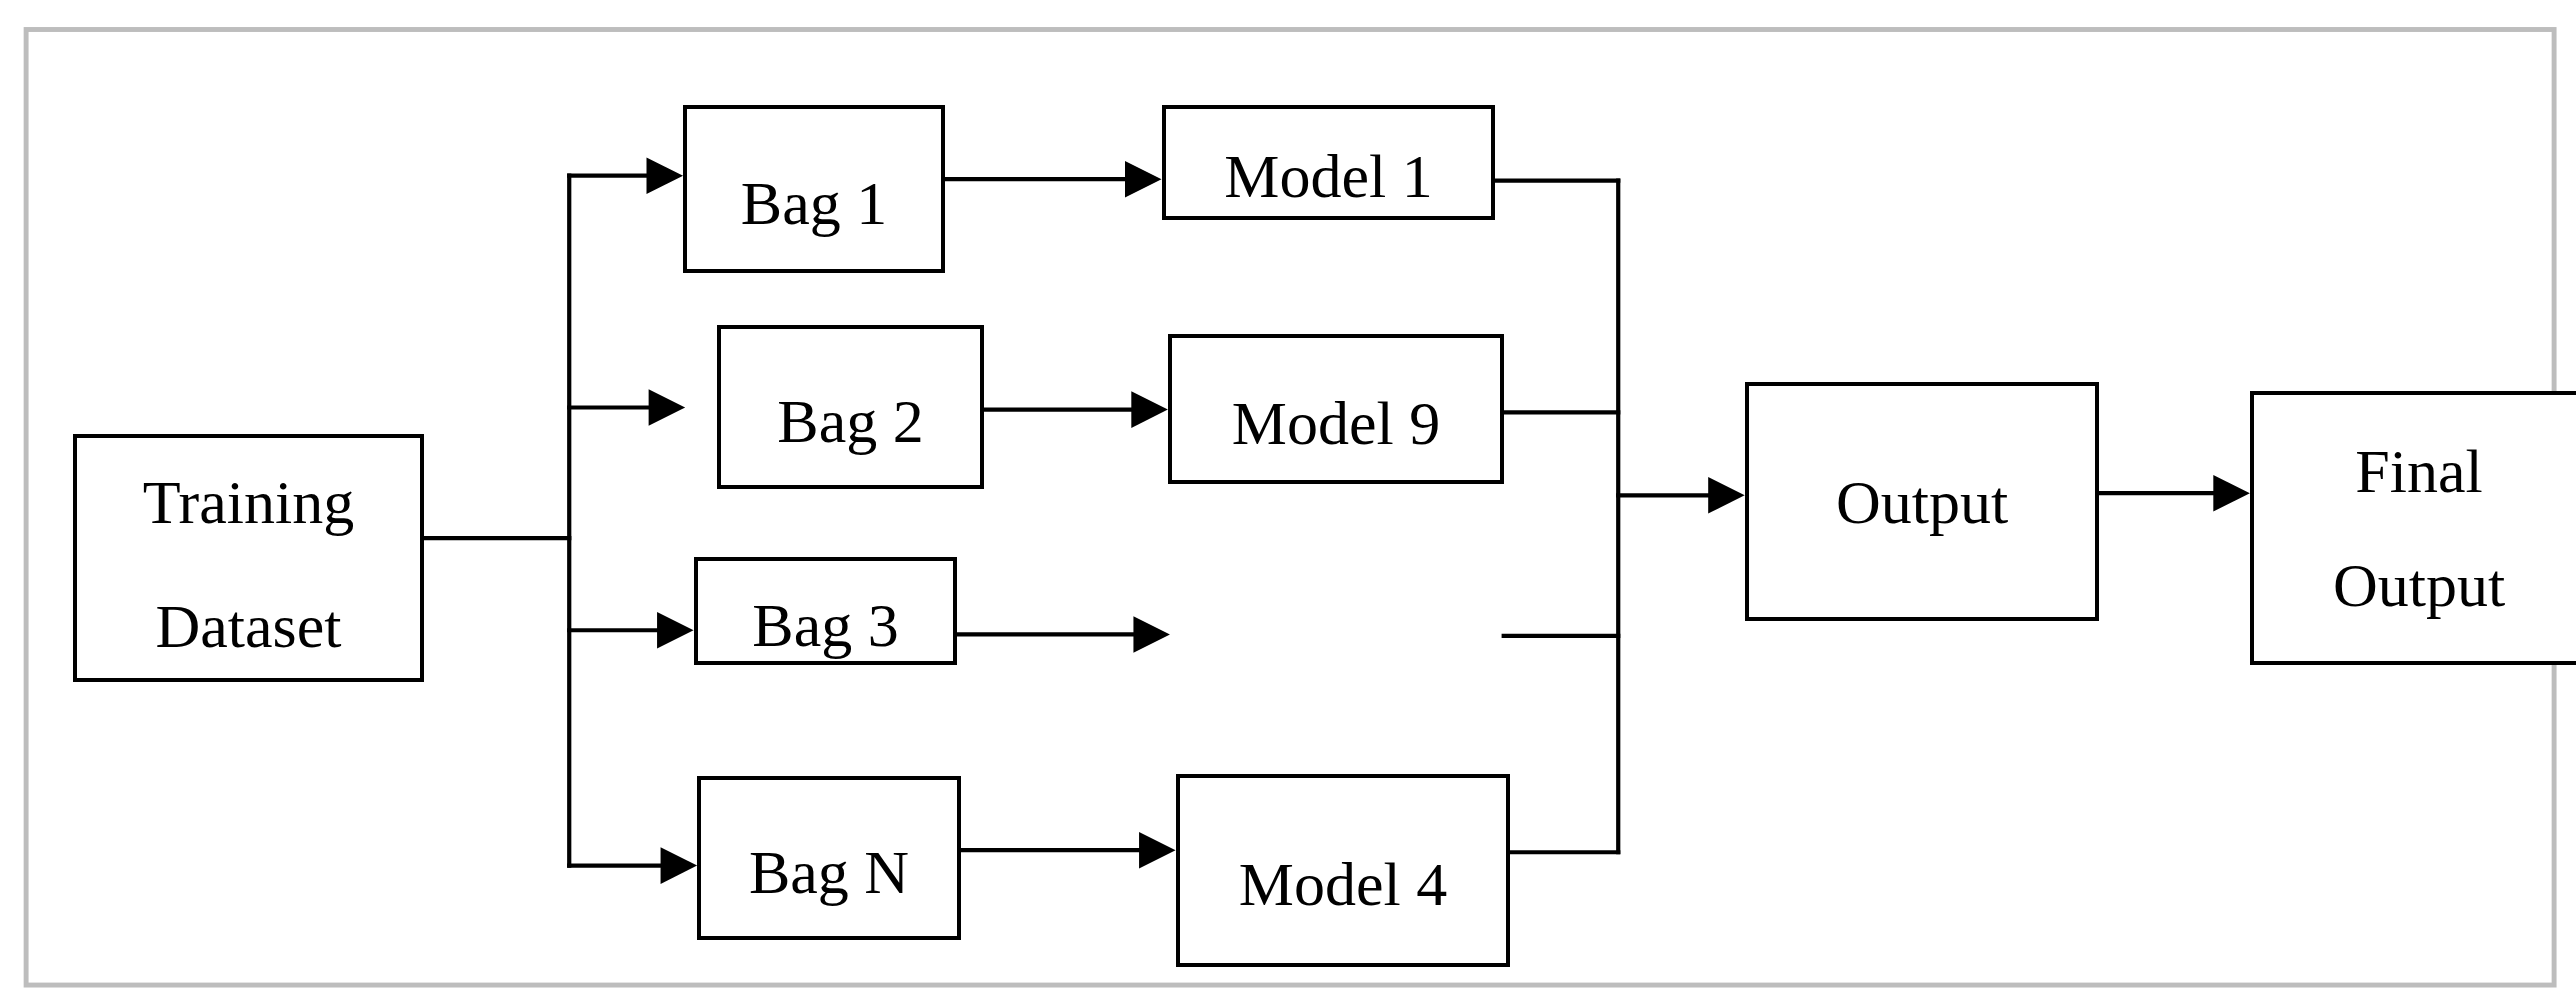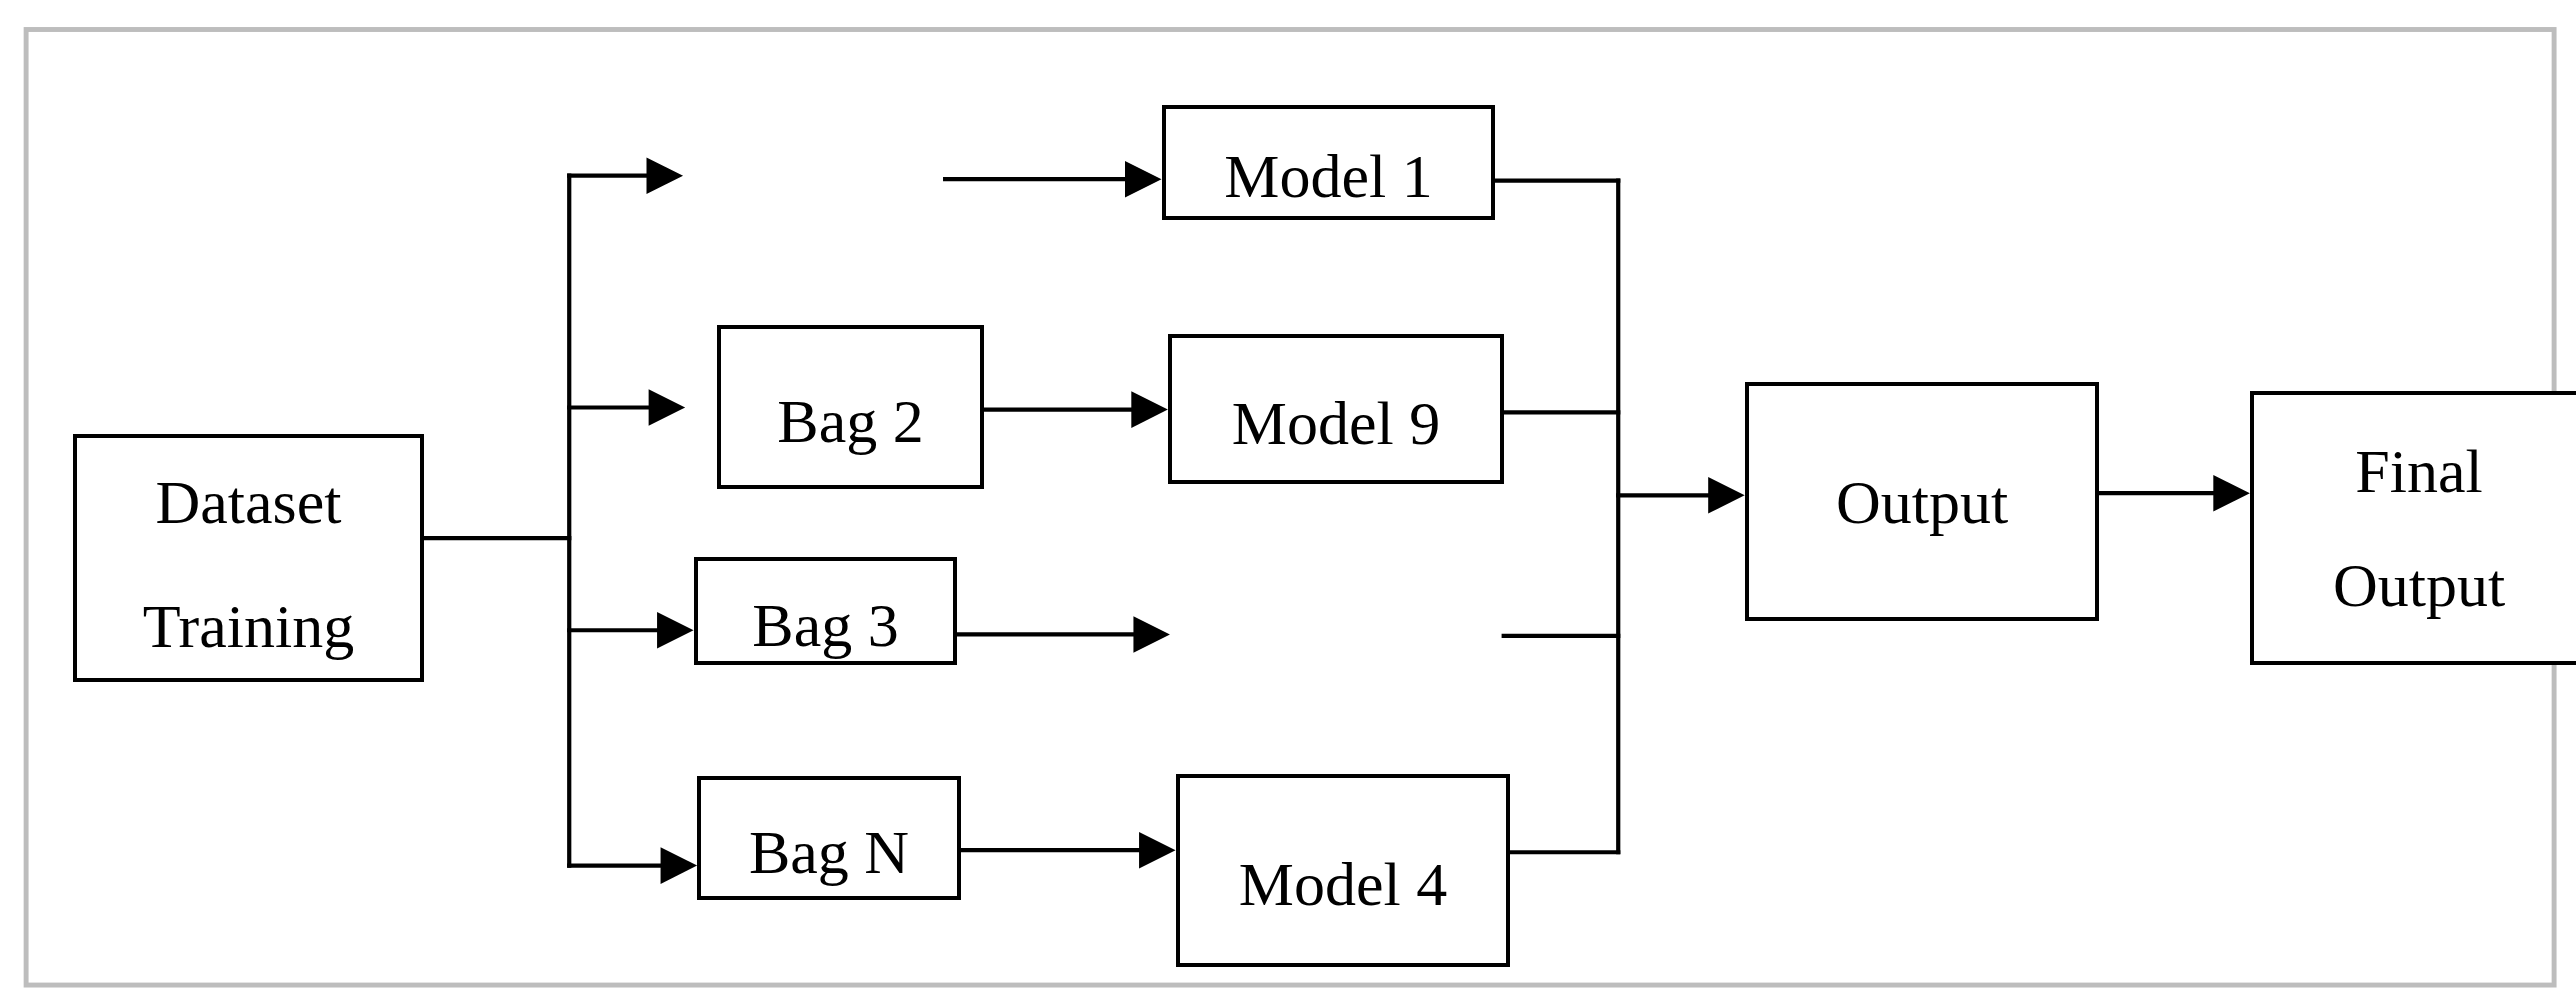--- a/index.html
+++ b/index.html
@@ -66,35 +66,38 @@
 
     <line class="wire" x1="2303" y1="705" x2="2443" y2="705"></line>
     <polygon class="arrow" points="2483,705 2431,679 2431,731"></polygon>
 
     <line class="wire" x1="2987" y1="702" x2="3162" y2="702"></line>
     <polygon class="arrow" points="3202,702 3150,676 3150,728"></polygon>
   </svg>
 
   <div class="node" style="left:73px;top:434px;width:351px;height:248px">
     <div class="lbl two tall">
+      <span>Training</span>
       <span>Dataset</span>
-      <span>Training</span>
     </div>
   </div>
 
+  <div class="node" style="left:683px;top:105px;width:262px;height:168px">
+    <div class="lbl one">Bag 1</div>
+  </div>
 
   <div class="node" style="left:717px;top:325px;width:267px;height:164px">
     <div class="lbl one">Bag 2</div>
   </div>
 
   <div class="node" style="left:694px;top:557px;width:263px;height:108px">
     <div class="lbl one">Bag 3</div>
   </div>
 
-  <div class="node" style="left:697px;top:776px;width:264px;height:124px">
+  <div class="node" style="left:697px;top:776px;width:264px;height:164px">
     <div class="lbl one">Bag N</div>
   </div>
 
   <div class="node" style="left:1162px;top:105px;width:333px;height:115px">
     <div class="lbl one">Model 1</div>
   </div>
 
   <div class="node" style="left:1168px;top:334px;width:336px;height:150px">
     <div class="lbl one">Model 9</div>
   </div>

